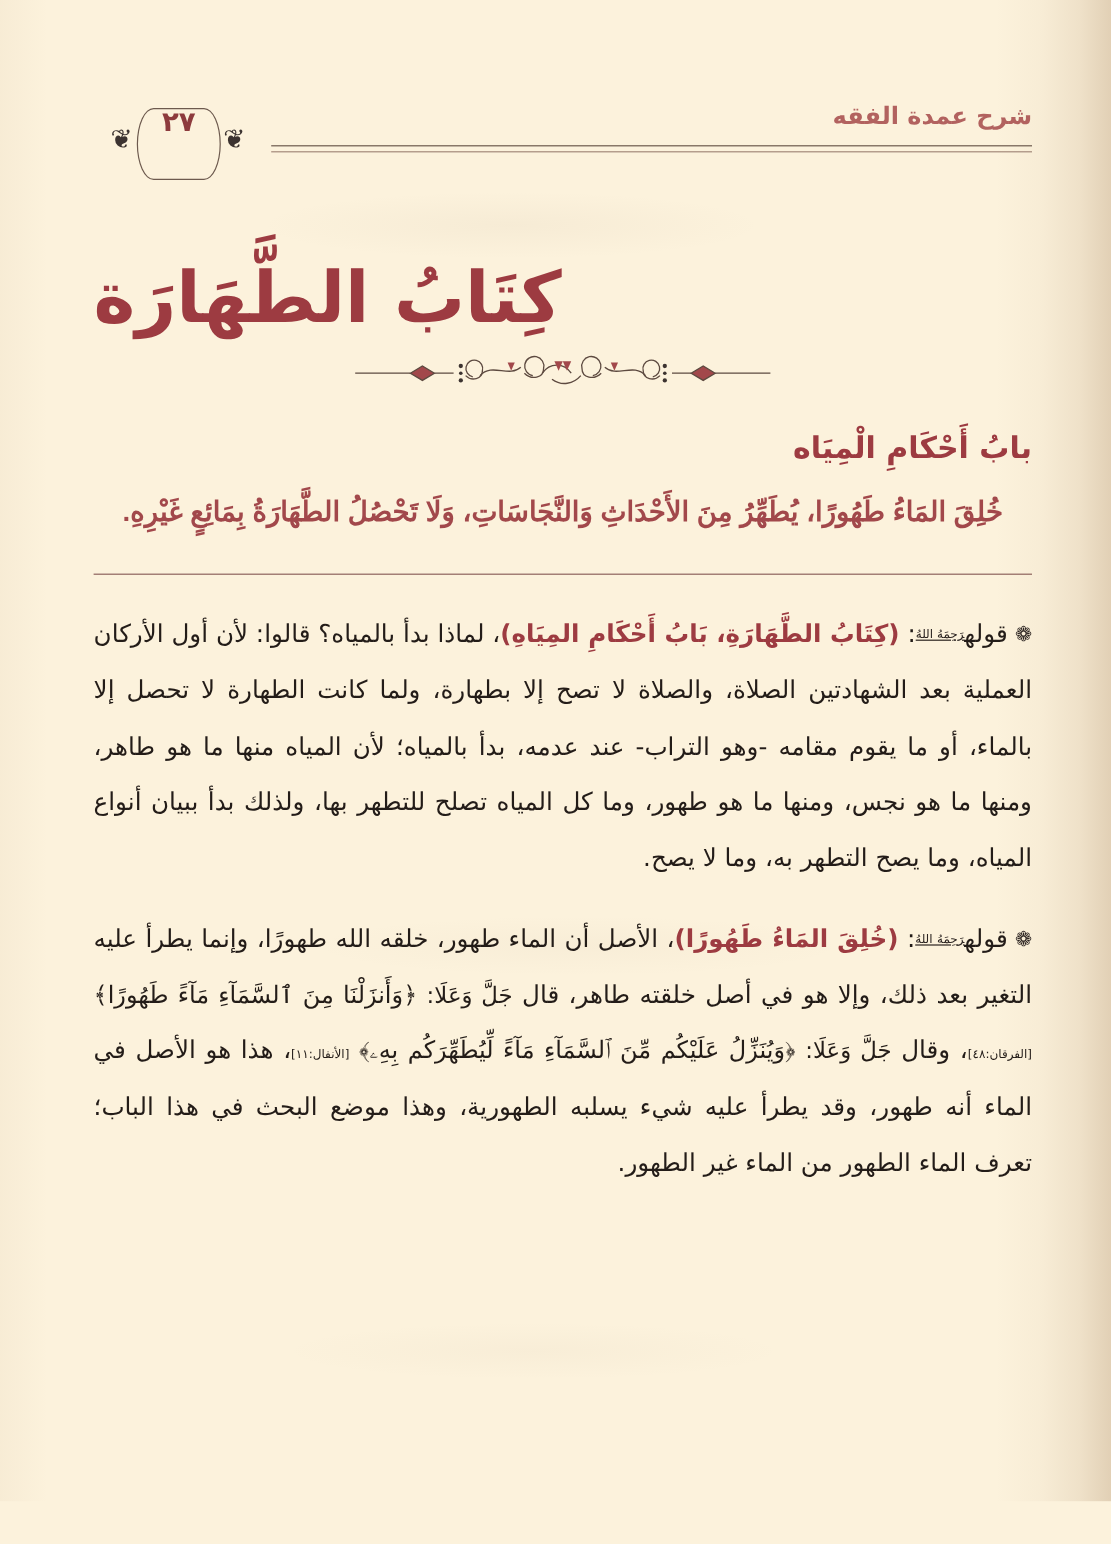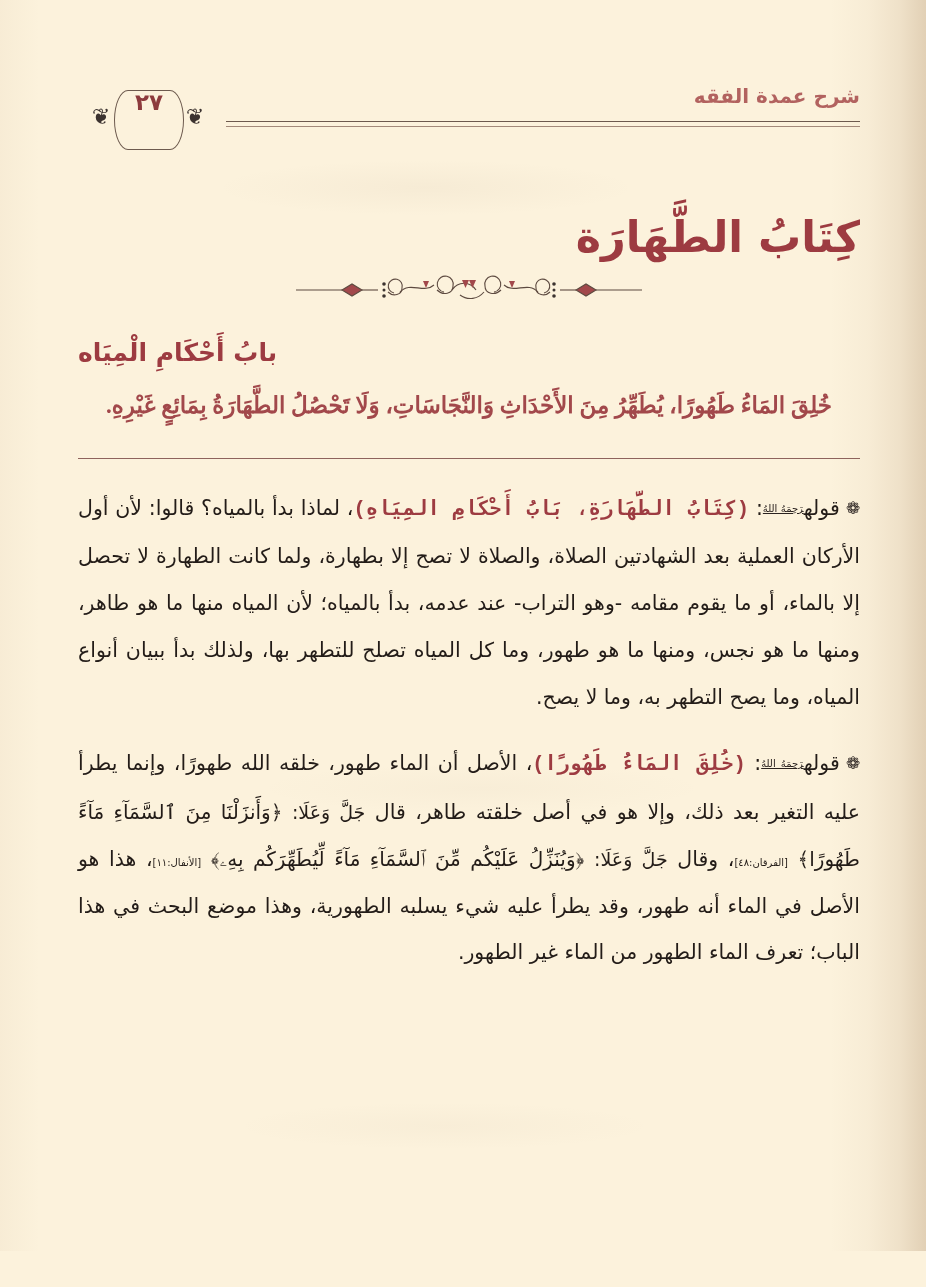--- a/index.html
+++ b/index.html
@@ -119,52 +119,52 @@
     font-size: 22px;
     line-height: 1;
     color: #3c3330;
   }
   .badge-flourish.left  { left: 2px; }
   .badge-flourish.right { left: 96px; }
 
   
   .kitab-title {
     margin: 52px 0 0 0;
-    text-align: right;
-    font-family: "DejaVu Sans", sans-serif;
-    font-size: 43px;
+    text-align: left;
+    font-family: "DejaVu Sans", sans-serif;
+    font-size: 59px;
     font-weight: bold;
     color: #9d3b41;
     line-height: 1.28;
     letter-spacing: 0.5px;
   }
 
   
   .ornament {
     margin: 8px auto 0 auto;
     width: 350px;
     height: 34px;
     display: block;
   }
 
   
   .bab-title {
     margin: 30px 0 0 0;
-    text-align: left;
+    text-align: right;
     font-family: "DejaVu Sans", sans-serif;
     font-size: 25px;
     font-weight: bold;
     color: #9d3b41;
     line-height: 1.3;
   }
 
   
   .matn {
     margin: 14px 0 0 0;
-    font-family: Liberation Serif, serif;
+    font-family: Liberation Sans, sans-serif;
     font-size: 23px;
     font-weight: bold;
     color: #a2484b;
     line-height: 1.92;
     text-align: justify;
     text-align-last: center;
     padding: 0 4px;
   }
 
   .divider-rule {
@@ -191,21 +191,20 @@
 
   .bullet {
     color: #2b2320;
     font-size: 17px;
     margin-left: 6px;
     vertical-align: 1px;
   }
   .quoted {
     color: #9d3b41;
     font-weight: bold;
-    font-family: Liberation Mono, monospace;
   }
   .honorific {
     font-size: 10px;
     color: #2b2320;
     vertical-align: 3px;
     text-decoration: underline;
   }
   .jalla {
     font-size: 19px;
     color: #231c18;

